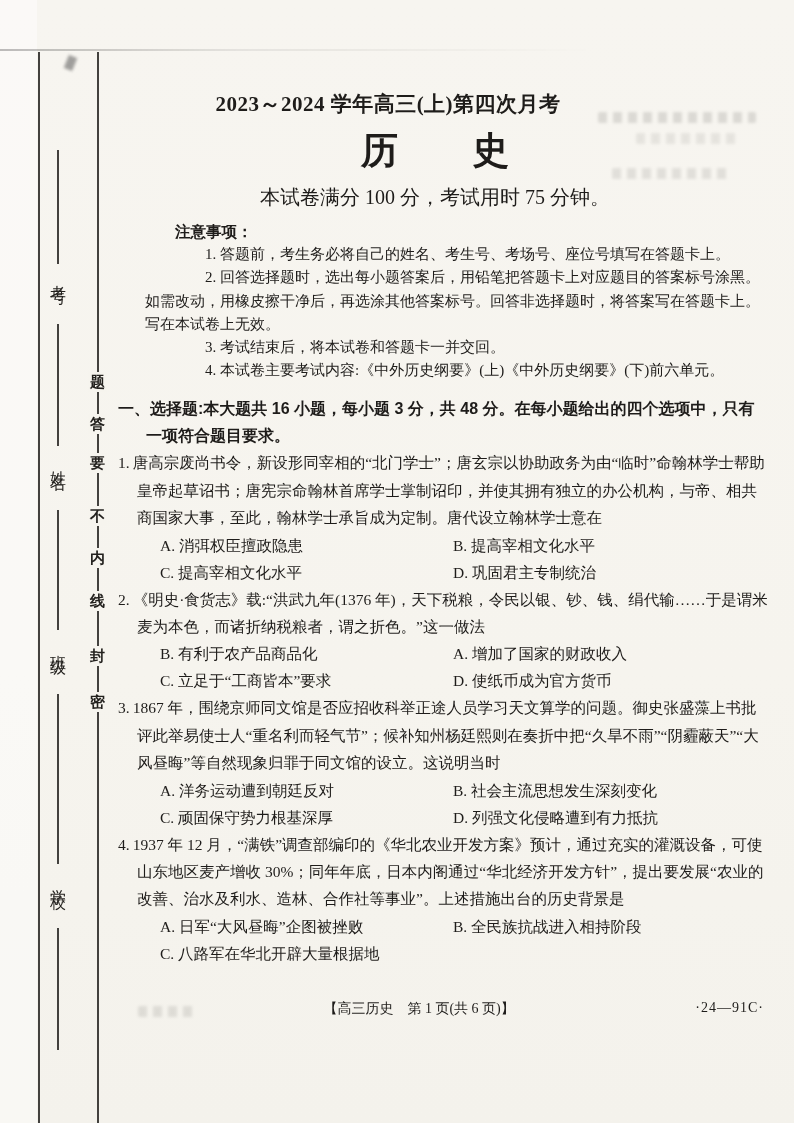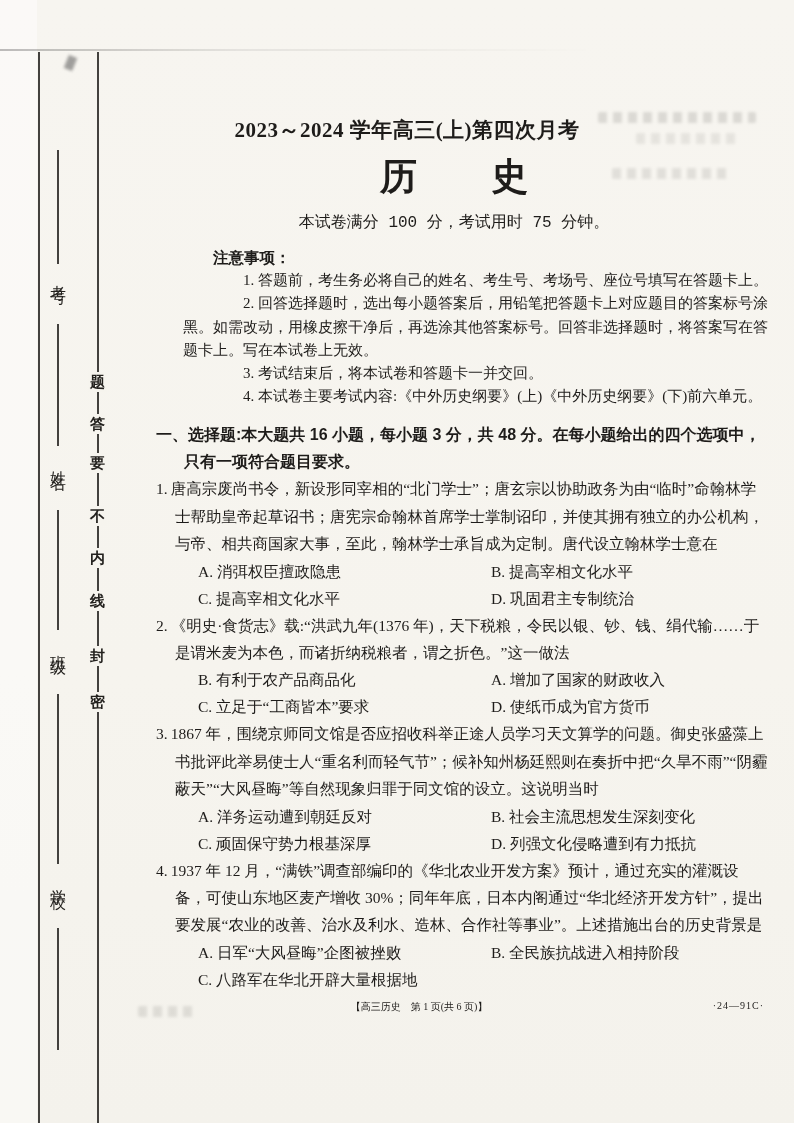--- a/index.html
+++ b/index.html
@@ -57,36 +57,35 @@
   }
   .sealch {
     position: absolute; left: 88px; width: 19px; height: 20px;
     text-align: center; font-size: 15px; font-weight: 600; line-height: 20px;
     background: #f6f4ee; color: #23211e;
   }
 
   
   .content {
     position: absolute; left: 118px; right: 26px; top: 0;
-    padding-top: 116px;
-    font-size: 15.5px; line-height: 27.4px; margin-left: 38px;
+    padding-top: 90px;
+    font-size: 15.5px; line-height: 27.4px;
   }
   .htitle {
     text-align: center; font-weight: 700; font-size: 21px; line-height: 28px;
     transform: translateX(-55px);
     letter-spacing: .5px;
   }
   .subject {
     text-align: center; font-weight: 700; font-size: 37px; line-height: 46px;
     margin-top: 10px; transform: translateX(-8px);
   }
   .examinfo {
-    text-align: center; font-size: 16px; line-height: 22px; margin-top: 12px;
+    text-align: center; font-size: 20px; line-height: 22px; margin-top: 12px;
     transform: translateX(-8px);
-    font-family: Liberation Mono, monospace;
   }
   .notices { margin-left: 27px; margin-top: 12px; font-size: 15px; line-height: 23.2px; }
   .nhead {
     font-weight: 700; margin-left: 30px;
     font-family: "Liberation Sans", "DejaVu Sans", sans-serif;
     font-size: 15.5px;
   }
   .nitem { margin: 0; text-indent: 60px; }
   .sechead {
     margin: 13px 0 0 0; font-weight: 700;
@@ -97,21 +96,21 @@
   .question { margin: 0; }
   .stem { margin: 0; padding-left: 19px; text-indent: -19px; }
   .qnum { margin-right: 3px; }
   .options {
     display: grid; grid-template-columns: 293px auto;
     margin-left: 42px; line-height: 27px;
   }
   .opt { white-space: nowrap; }
 
   
-  .footer { position: absolute; left: 13px; right: 0; top: 1000px; height: 22px; font-size: 10px; }
+  .footer { position: absolute; left: 13px; right: 0; top: 1000px; height: 22px; font-size: 14px; }
   .pageinfo { position: absolute; left: 52%; transform: translateX(-50%); white-space: nowrap; }
   .papercode { position: absolute; right: 30px; letter-spacing: 1px; }
 </style>
 </head>
 <body>
 
 <div class="paper">
 
   <div class="left-strip"></div>
   <div class="scan-top-edge"></div>

